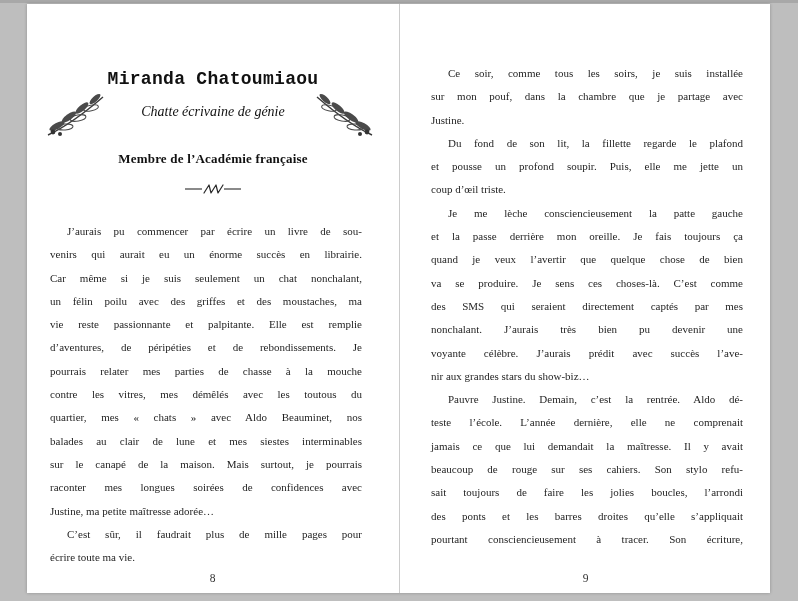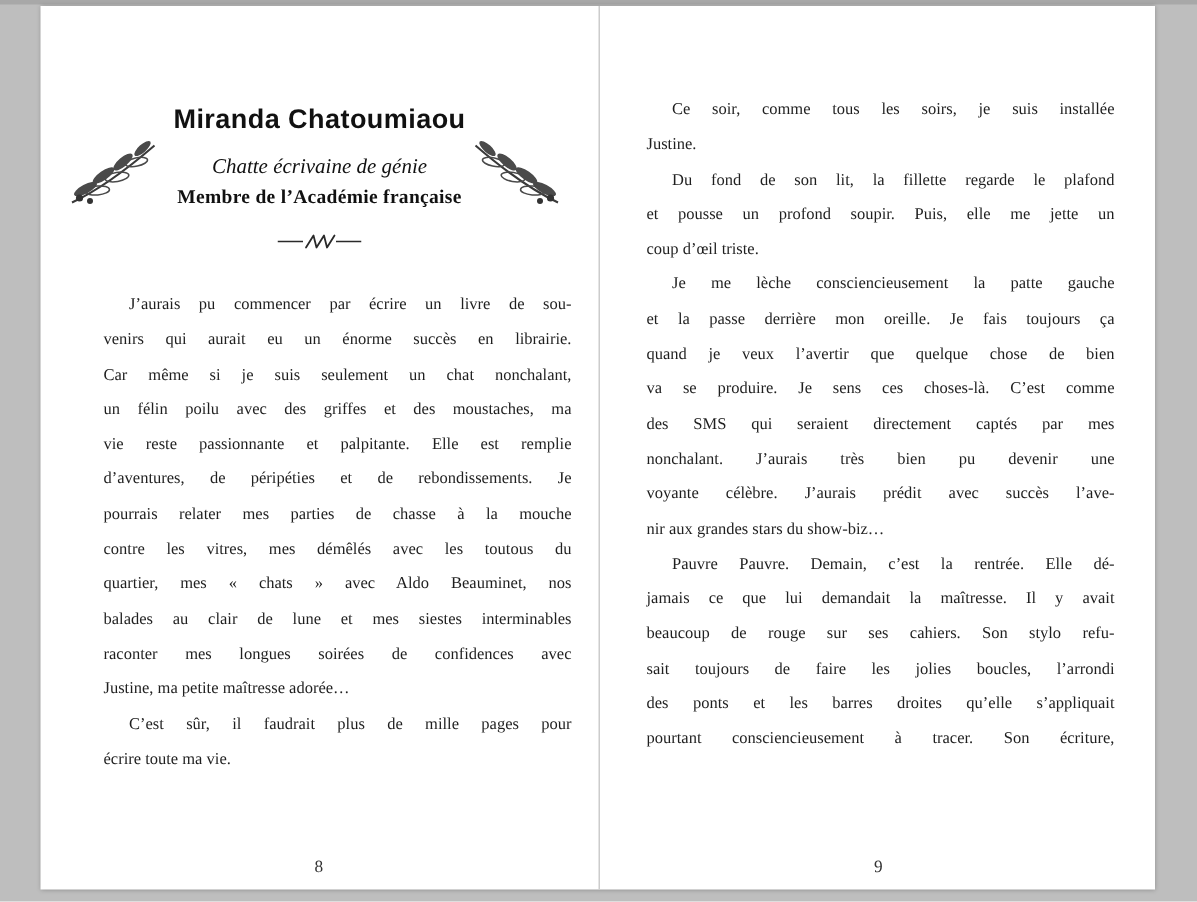--- a/index.html
+++ b/index.html
@@ -31,33 +31,33 @@
 
   
   .chapter-header{
     position:relative;
     margin-left:30px;width:312px;
     padding-top:62px;
     text-align:center;
     color:var(--heading);
   }
   .chapter-title{
-    font-family:Liberation Sans, sans-serif;
+    font-family:Liberation Mono, monospace;
     font-size:18px;font-weight:bold;line-height:26px;letter-spacing:0.3px;
   }
   .chapter-subtitle{font-style:italic;font-size:14px;line-height:20px;margin-top:10px;}
-  .chapter-membership{font-weight:bold;font-size:13px;line-height:18px;margin-top:0;letter-spacing:0.2px;}
+  .chapter-membership{font-weight:bold;font-size:13px;line-height:18px;margin-top:28px;letter-spacing:0.2px;}
   .ornament{margin-top:14px;height:16px;line-height:16px;}
   .laurel{position:absolute;top:86px;width:64px;height:48px;}
   .laurel.left{left:-12px;}
   .laurel.right{right:-6px;transform:scaleX(-1);}
 
   
   .body{width:312px;color:var(--text);font-size:11px;}
-  .page.left .body{margin-left:42px;margin-top:22px;}
+  .page.left .body{margin-left:23px;margin-top:22px;}
   .page.right .body{margin-left:31px;margin-top:58px;}
   .para{margin:0;}
   .line{
     line-height:23.3px;height:23.3px;
     white-space:nowrap;
     text-align:justify;
     text-align-last:justify;
   }
   .line.endline{text-align-last:left;}
   .line.indent{text-indent:17px;}
@@ -124,57 +124,60 @@
           <div class="line indent">J’aurais pu commencer par écrire un livre de sou-</div>
           <div class="line">venirs qui aurait eu un énorme succès en librairie.</div>
           <div class="line">Car même si je suis seulement un chat nonchalant,</div>
           <div class="line">un félin poilu avec des griffes et des moustaches, ma</div>
           <div class="line">vie reste passionnante et palpitante. Elle est remplie</div>
           <div class="line">d’aventures, de péripéties et de rebondissements. Je</div>
           <div class="line">pourrais relater mes parties de chasse à la mouche</div>
           <div class="line">contre les vitres, mes démêlés avec les toutous du</div>
           <div class="line">quartier, mes « chats » avec Aldo Beauminet, nos</div>
           <div class="line">balades au clair de lune et mes siestes interminables</div>
+          <div class="line">sur le canapé de la maison. Mais surtout, je pourrais</div>
           <div class="line">raconter mes longues soirées de confidences avec</div>
           <div class="line endline">Justine, ma petite maîtresse adorée…</div>
         </div>
         <div class="para">
           <div class="line indent">C’est sûr, il faudrait plus de mille pages pour</div>
           <div class="line endline">écrire toute ma vie.</div>
         </div>
       </div>
 
     <div class="pagenum">8</div>
   </div>
 
   <div class="gutter"></div>
 
   <div class="page right">
     <div class="body" id="right-body">
         <div class="para">
           <div class="line indent">Ce soir, comme tous les soirs, je suis installée</div>
+          <div class="line">sur mon pouf, dans la chambre que je partage avec</div>
           <div class="line endline">Justine.</div>
         </div>
         <div class="para">
           <div class="line indent">Du fond de son lit, la fillette regarde le plafond</div>
           <div class="line">et pousse un profond soupir. Puis, elle me jette un</div>
           <div class="line endline">coup d’œil triste.</div>
         </div>
         <div class="para">
           <div class="line indent">Je me lèche consciencieusement la patte gauche</div>
           <div class="line">et la passe derrière mon oreille. Je fais toujours ça</div>
           <div class="line">quand je veux l’avertir que quelque chose de bien</div>
           <div class="line">va se produire. Je sens ces choses-là. C’est comme</div>
           <div class="line">des SMS qui seraient directement captés par mes</div>
           <div class="line">nonchalant. J’aurais très bien pu devenir une</div>
           <div class="line">voyante célèbre. J’aurais prédit avec succès l’ave-</div>
           <div class="line endline">nir aux grandes stars du show-biz…</div>
         </div>
         <div class="para">
-          <div class="line indent">Pauvre Pauvre. Demain, c’est la rentrée. Elle dé-</div>
+          <div class="line indent">Pauvre Justine. Demain, c’est la rentrée. Aldo dé-</div>
+          <div class="line">teste l’école. L’année dernière, elle ne comprenait</div>
           <div class="line">jamais ce que lui demandait la maîtresse. Il y avait</div>
           <div class="line">beaucoup de rouge sur ses cahiers. Son stylo refu-</div>
           <div class="line">sait toujours de faire les jolies boucles, l’arrondi</div>
           <div class="line">des ponts et les barres droites qu’elle s’appliquait</div>
           <div class="line">pourtant consciencieusement à tracer. Son écriture,</div>
         </div>
       </div>
 
     <div class="pagenum">9</div>
   </div>

